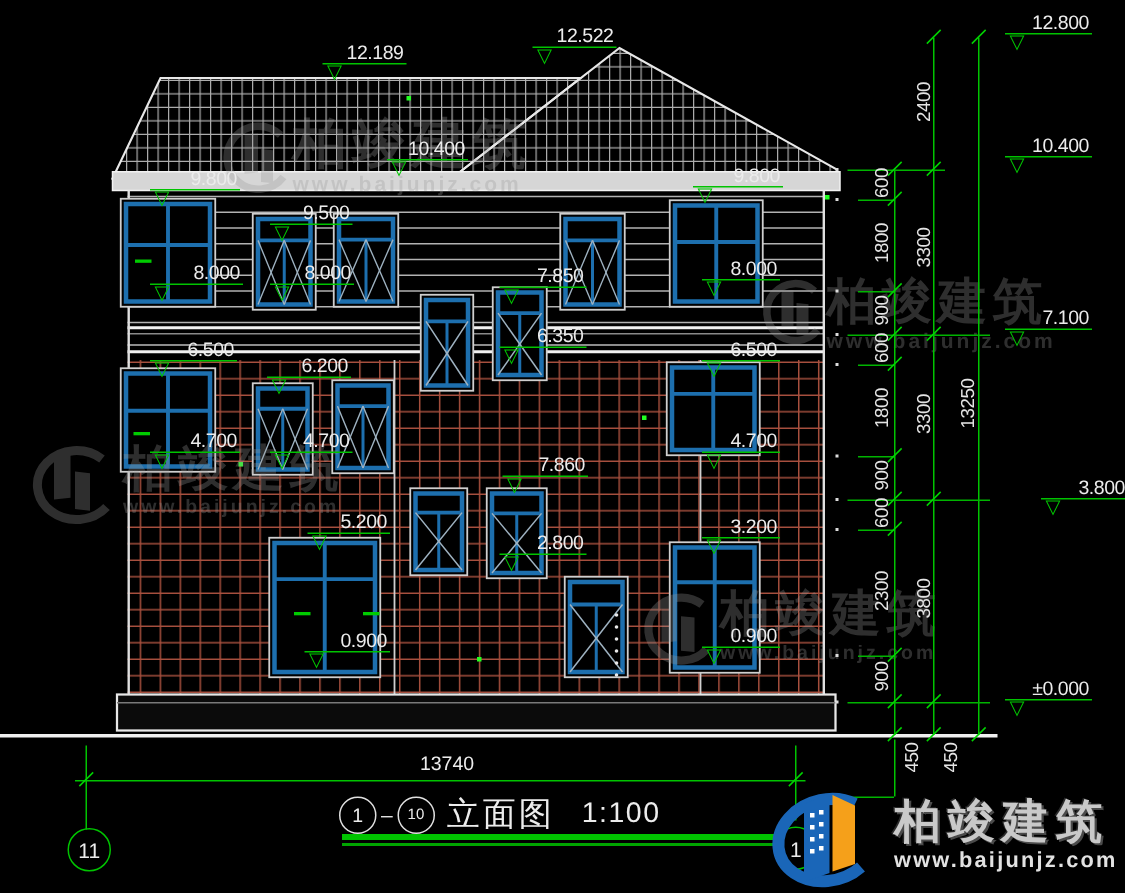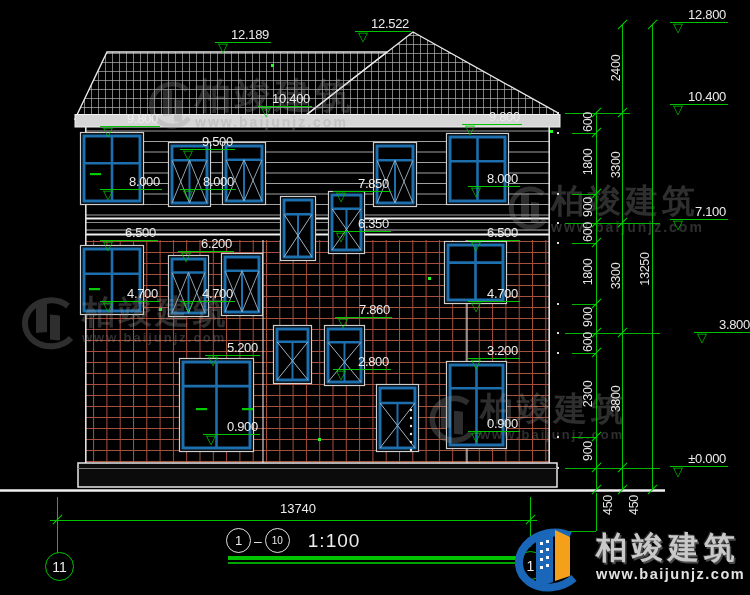--- a/index.html
+++ b/index.html
@@ -242,20 +242,21 @@
   </div>
 
   <div id="dim13740">13740</div>
   <div class="axis" style="left:45px;top:552px;">11</div>
   <div class="axis" style="left:516px;top:551px;">1</div>
 
   <div id="title">
     <span class="bub">1</span>
     <span class="dash">–</span>
     <span class="bub small">10</span>
+    <span class="tname">立面图</span>
     <span class="tscale">1:100</span>
   </div>
   <div class="underline1"></div>
   <div class="underline2"></div>
 
   <div id="logo">
     <svg width="92" height="74">
       <path d="M70,16 A33,27 -15 1 0 74,58" stroke="#1a66b8" stroke-width="8" fill="none"></path>
       <polygon points="36,16 53,9 53,62 36,68" fill="#1a66b8"></polygon>
       <polygon points="55,10 70,17 70,56 55,61" fill="#f5a01a"></polygon>

